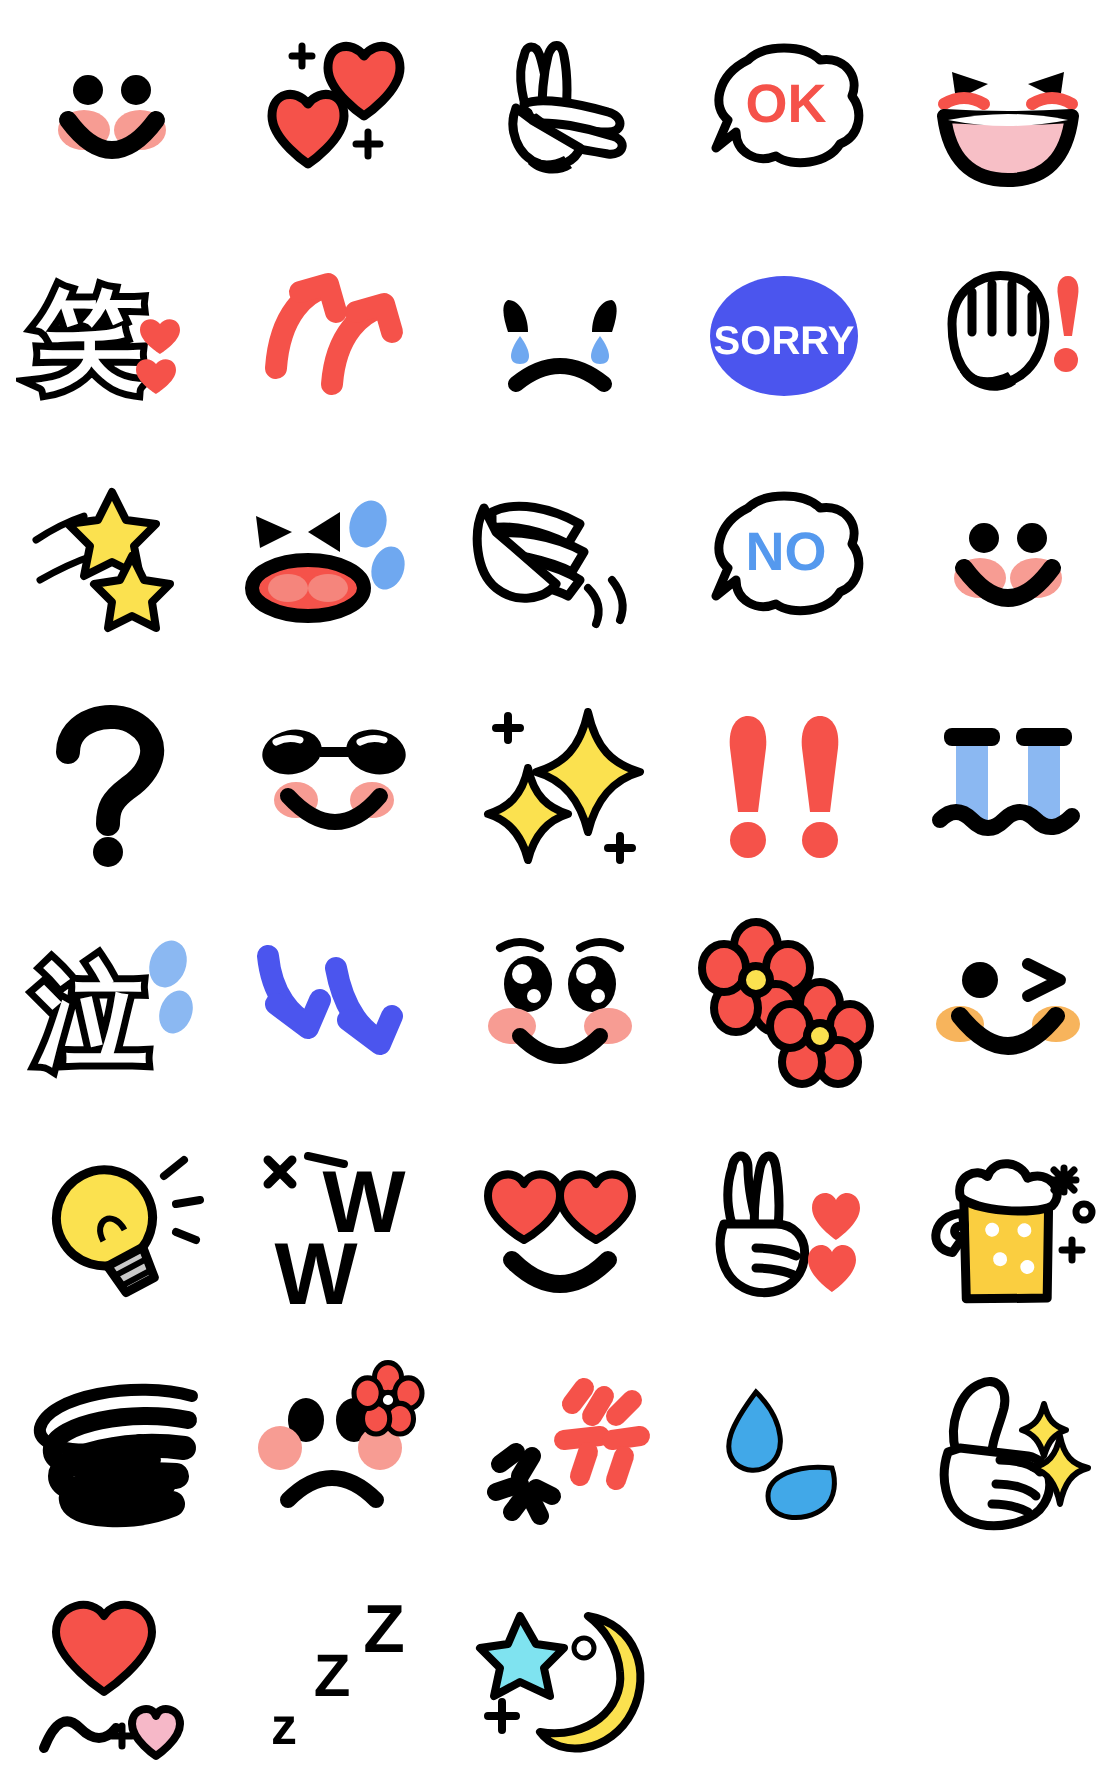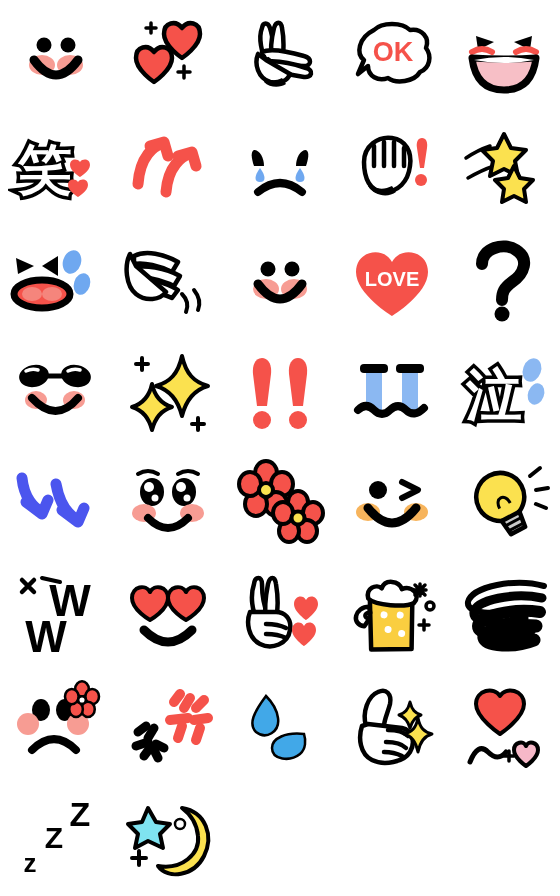--- a/index.html
+++ b/index.html
@@ -104,20 +104,26 @@
   <div class="cell">
     <svg width="96" height="96" viewBox="0 0 96 96">
       <path d="M22 30 C28 30 32 38 32 46 L22 46 C20 40 18 32 22 30 Z" fill="#000"></path>
       <path d="M74 30 C68 30 64 38 64 46 L74 46 C76 40 78 32 74 30 Z" fill="#000"></path>
       <path d="M28 48 C22 56 22 62 28 62 C34 62 34 56 28 48 Z" fill="#6FA8F0"></path>
       <path d="M68 48 C62 56 62 62 68 62 C74 62 74 56 68 48 Z" fill="#6FA8F0"></path>
       <path d="M26 72 Q48 54 70 72" stroke="#000" stroke-width="8" fill="none" stroke-linecap="round"></path>
     </svg>
   </div>
 
+  <div class="cell">
+    <svg width="96" height="96" viewBox="0 0 96 96">
+      <ellipse cx="48" cy="48" rx="37" ry="30" fill="#4B55EE"></ellipse>
+      <text class="lbl" x="48" y="57" font-size="20" text-anchor="middle" fill="#fff">SORRY</text>
+    </svg>
+  </div>
 
   <div class="cell">
     <svg width="96" height="96" viewBox="0 0 96 96">
       <g fill="#fff" stroke="#000" stroke-width="4.5" stroke-linejoin="round" stroke-linecap="round">
         <path d="M20 42 C20 26 34 16 48 18 C62 20 68 32 66 46 C64 62 54 72 40 72 C26 72 20 58 20 42 Z"></path>
         <path d="M30 26 L30 46 M40 22 L40 46 M50 22 L50 46 M60 28 L60 46"></path>
       </g>
       <path d="M24 66 C30 76 44 78 52 72 L48 66 C40 70 30 70 26 62 Z" fill="#000"></path>
       <path d="M78 18 C82 18 84 22 83 28 L80 48 L76 48 L73 28 C72 22 74 18 78 18 Z" fill="#F5524A"></path>
       <circle cx="77" cy="60" r="6" fill="#F5524A"></circle>
@@ -155,37 +161,37 @@
         <path d="M14 48 C26 46 46 50 58 58 L52 66 C40 60 22 58 14 56 Z"></path>
         <path d="M10 22 C4 34 6 54 16 62 C26 70 40 68 46 60 L16 34 Z"></path>
       </g>
       <g stroke="#000" stroke-width="4" fill="none" stroke-linecap="round">
         <path d="M62 62 Q70 70 66 80"></path>
         <path d="M74 58 Q82 68 78 78"></path>
       </g>
     </svg>
   </div>
 
+  <div class="cell">
+    <svg width="96" height="96" viewBox="0 0 96 96">
+      <path d="M30 22 C38 14 58 14 66 22 C78 20 86 30 82 40 C88 48 86 60 76 64 C70 74 52 76 44 70 C34 74 24 68 24 58 L14 66 L20 52 C12 46 14 30 30 22 Z" fill="#fff" stroke="#000" stroke-width="4.5" stroke-linejoin="round"></path>
+      <text class="lbl" x="49" y="53" font-size="27" text-anchor="middle" fill="#5599EE">NO</text>
+    </svg>
+  </div>
 
   <div class="cell">
     <svg width="96" height="96" viewBox="0 0 96 96">
       <ellipse cx="62" cy="57" rx="13" ry="10" fill="#F79C93"></ellipse>
       <ellipse cx="34" cy="57" rx="13" ry="10" fill="#F79C93"></ellipse>
       <circle cx="36" cy="37" r="7.5" fill="#000"></circle>
       <circle cx="60" cy="37" r="7.5" fill="#000"></circle>
       <path d="M26 52 Q48 82 70 52" stroke="#000" stroke-width="9" fill="none" stroke-linecap="round"></path>
     </svg>
   </div>
 
-  <div class="cell">
-    <svg width="96" height="96" viewBox="0 0 96 96">
-      <path d="M48 30 C40 14 12 18 12 40 C12 62 48 84 48 84 C48 84 84 62 84 40 C84 18 56 14 48 30 Z" fill="#F5524A"></path>
-      <text class="lbl" x="48" y="54" font-size="20" text-anchor="middle" fill="#fff">LOVE</text>
-    </svg>
-  </div>
 
   <div class="cell">
     <svg width="96" height="96" viewBox="0 0 96 96">
       <path d="M26 32 C26 16 48 10 60 18 C74 27 68 42 56 50 C48 56 46 60 46 68" stroke="#000" stroke-width="12" fill="none" stroke-linecap="round"></path>
       <circle cx="46" cy="82" r="7.5" fill="#000"></circle>
     </svg>
   </div>
 
   <div class="cell">
     <svg width="96" height="96" viewBox="0 0 96 96">

